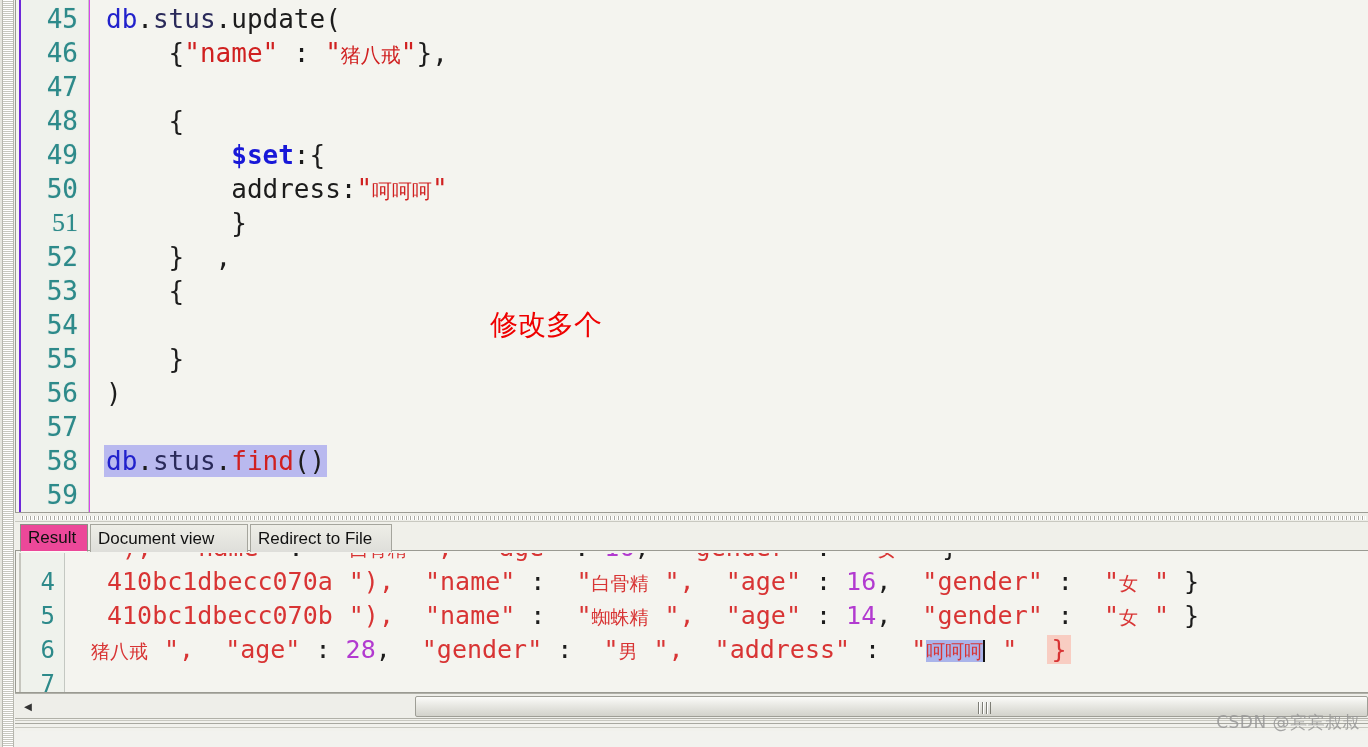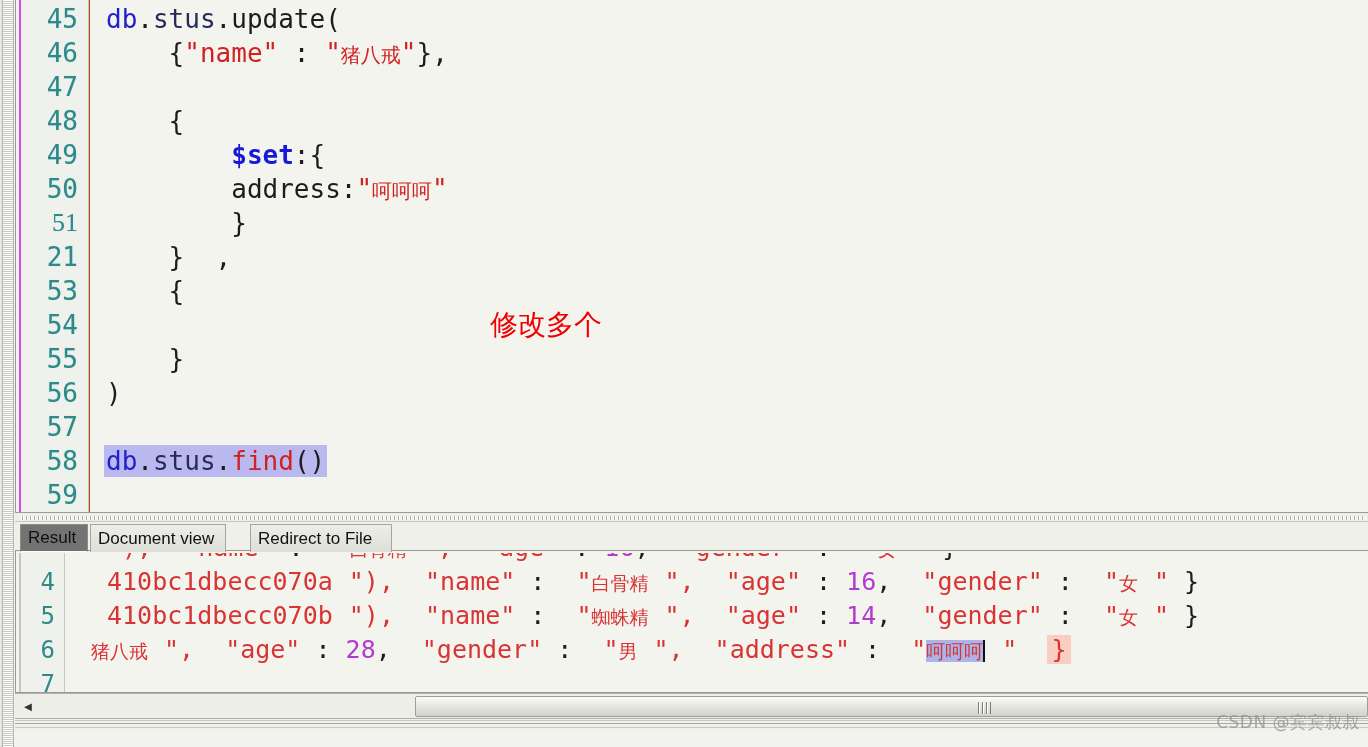--- a/index.html
+++ b/index.html
@@ -39,22 +39,22 @@
     position: absolute;
     left: 15px; top: 0;
     width: 1353px; height: 512px;
     background: #f4f4ef;
     border-left: 1px solid #9a9a92;
     box-sizing: border-box;
   }
   .editor-inner {
     position: absolute;
     left: 3px; top: 0; right: 0; bottom: 0;
-    background: #c2410c;
-    border-left: 2px solid #d946ef;
+    background: #d946ef;
+    border-left: 2px solid #6d28d9;
     box-sizing: border-box;
   }
   .gutter {
     position: absolute;
     left: 0; top: 0;
     width: 68px; height: 100%;
     background: #eff2ec;
     border-right: 1px solid #c4c8c2;
     box-sizing: border-box;
   }
@@ -147,21 +147,21 @@
     font-family: "Liberation Sans", sans-serif;
     font-size: 17px;
     color: #111;
     display: flex;
     align-items: center;
     padding: 0 7px;
     border: 1px solid #9f9f97;
     border-bottom: none;
   }
   .tab.active {
-    background: #737373;
+    background: #ec4899;
     border-color: #8d8d85;
     border-bottom: 1px solid #fbfbf7;
     z-index: 3;
   }
   .tab.inactive {
     background: linear-gradient(180deg,#eeeee7 0%,#dededa 100%);
     border-color: #a5a59d;
     z-index: 1;
   }
 
@@ -335,21 +335,21 @@
   <div class="editor-pane">
     <div class="editor-inner">
       <div class="gutter" id="editor-gutter">
           <div class="lnum" style="top: 2px;">45</div>
           <div class="lnum" style="top: 36px;">46</div>
           <div class="lnum" style="top: 70px;">47</div>
           <div class="lnum" style="top: 104px;">48</div>
           <div class="lnum" style="top: 138px;">49</div>
           <div class="lnum" style="top: 172px;">50</div>
           <div class="lnum" style="top: 206px; font-family: Liberation Serif, serif;">51</div>
-          <div class="lnum" style="top: 240px;">21</div>
+          <div class="lnum" style="top: 240px;">52</div>
           <div class="lnum" style="top: 274px;">53</div>
           <div class="lnum" style="top: 308px;">54</div>
           <div class="lnum" style="top: 342px;">55</div>
           <div class="lnum" style="top: 376px;">56</div>
           <div class="lnum" style="top: 410px;">57</div>
           <div class="lnum" style="top: 444px;">58</div>
           <div class="lnum" style="top: 478px;">59</div>
         </div>
       <div class="code-area" id="editor-code">
           <div class="cline" style="top: 2px;"><span class="var-blue">db</span><span class="punc">.</span><span class="id-dark">stus</span><span class="punc">.</span><span class="plain">update(</span></div>
@@ -372,21 +372,21 @@
   </div>
 
   <div class="splitter">
     <div class="dots"></div>
   </div>
 
   <div class="tabbar" id="tabbar">
       <div class="tab active" style="left: 5px; width: 68px;">
         <span>Result</span>
       </div>
-      <div class="tab inactive" style="left: 75px; width: 136px;">
+      <div class="tab inactive" style="left: 75px; width: 158px;">
         <span>Document view</span>
       </div>
       <div class="tab inactive" style="left: 235px; width: 142px;">
         <span>Redirect to File</span>
       </div>
     </div>
 
   <div class="result-pane">
     <div class="result-inner">
       <div class="r-gutter" id="result-gutter">

